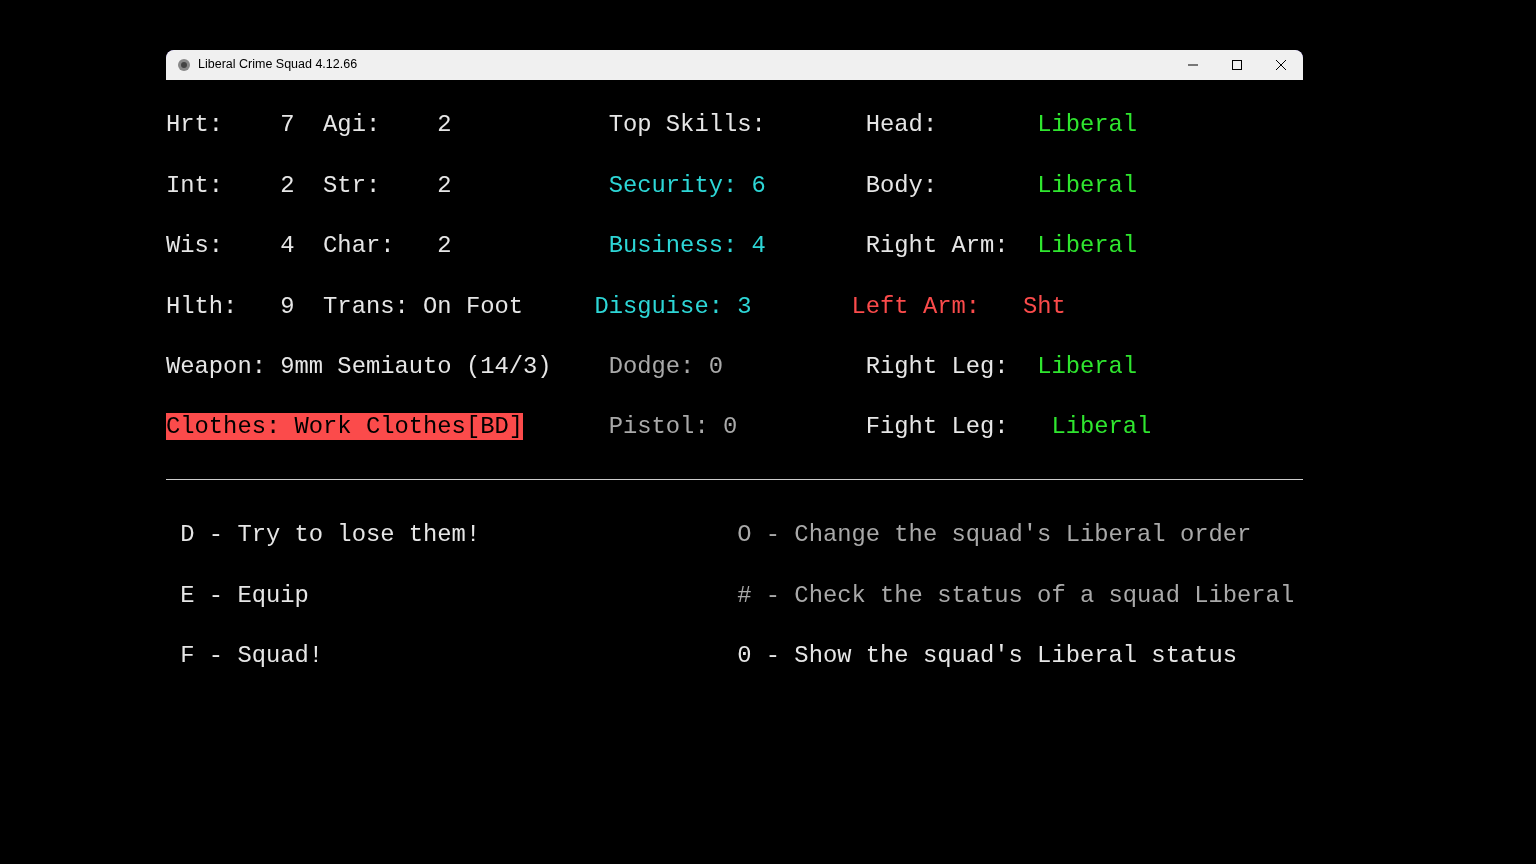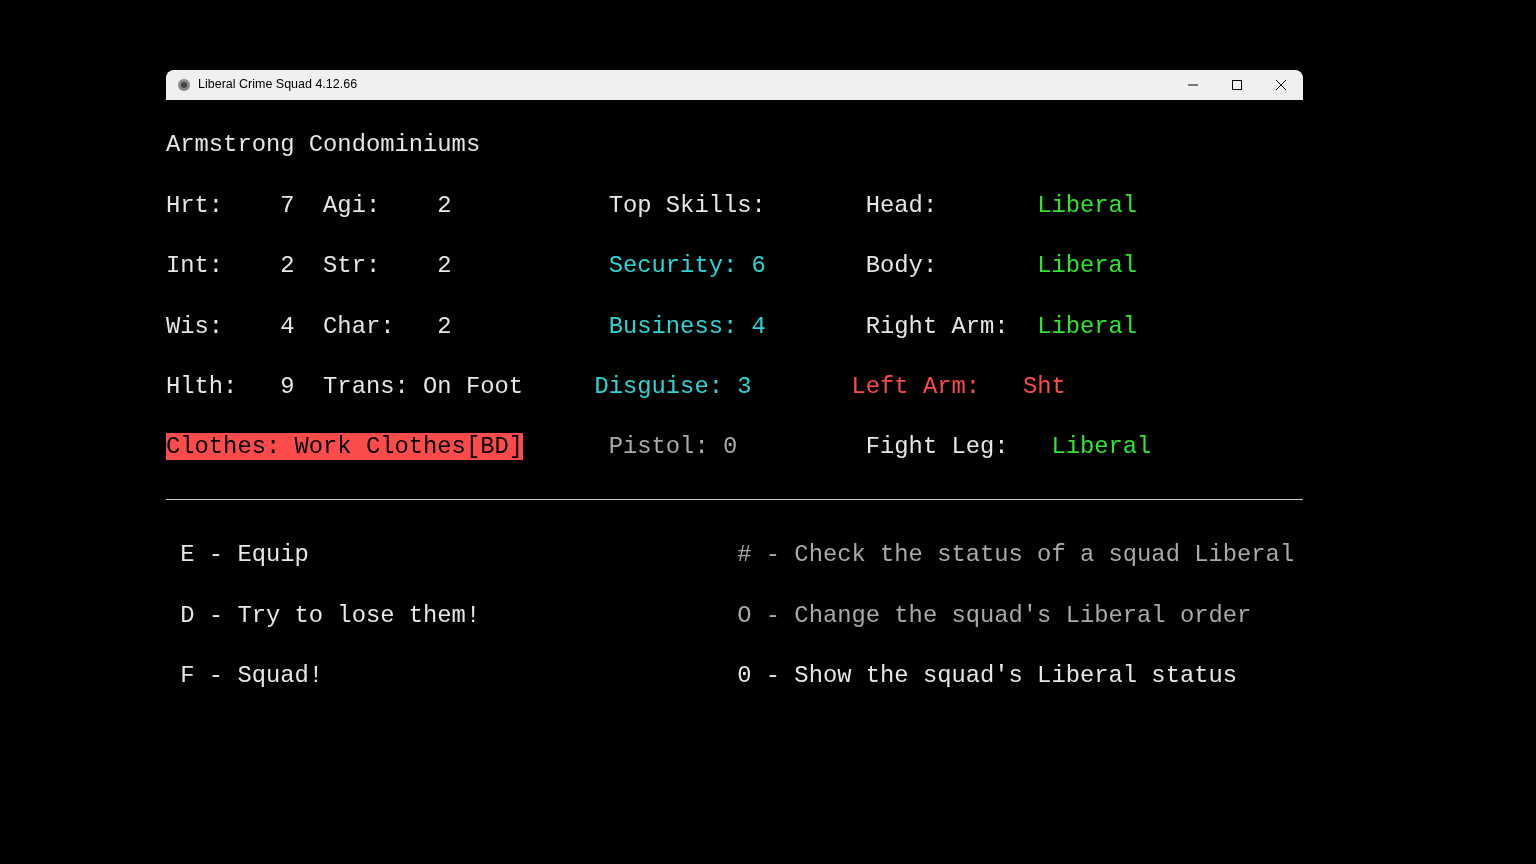--- a/index.html
+++ b/index.html
@@ -8,21 +8,21 @@
     width: 1536px;
     height: 864px;
     font-family: 'Consolas', 'Courier New', monospace;
     font-size: 23.8px;
     line-height: 1.27;
     overflow: hidden;
   }
   .window {
     position: absolute;
     left: 166px;
-    top: 70px;
+    top: 50px;
     width: 1137px;
     background: #c4b5fd;
     border-radius: 8px 8px 0 0;
     overflow: hidden;
   }
   .titlebar {
     background: #f0f0f0;
     height: 30px;
     display: flex;
     align-items: center;
@@ -102,29 +102,29 @@
       <div class="ctl">
           <svg viewBox="0 0 10 10">
             <line x1="0" y1="0" x2="10" y2="10"></line>
             <line x1="10" y1="0" x2="0" y2="10"></line>
           </svg>
         </div>
     </div>
   </div>
 
   <div class="content">
-<span class="row white">Armstrong Condominiums</span>
 <span class="row"><span class="white">Hrt:</span><span class="white">    </span><span class="white">7</span><span class="white">  </span><span class="white">Agi:</span><span class="white">    </span><span class="white">2</span><span class="white">           </span><span class="white">Top Skills:</span><span class="white">       </span><span class="white">Head:</span><span class="white">       </span><span class="green">Liberal</span></span>
 <span class="row"><span class="white">Int:</span><span class="white">    </span><span class="white">2</span><span class="white">  </span><span class="white">Str:</span><span class="white">    </span><span class="white">2</span><span class="white">           </span><span class="cyan">Security:</span><span class="cyan"> </span><span class="cyan">6</span><span class="white">       </span><span class="white">Body:</span><span class="white">       </span><span class="green">Liberal</span></span>
 <span class="row"><span class="white">Wis:</span><span class="white">    </span><span class="white">4</span><span class="white">  </span><span class="white">Char:</span><span class="white">   </span><span class="white">2</span><span class="white">           </span><span class="cyan">Business:</span><span class="cyan"> </span><span class="cyan">4</span><span class="white">       </span><span class="white">Right Arm:</span><span class="white">  </span><span class="green">Liberal</span></span>
 <span class="row"><span class="white">Hlth:</span><span class="white">   </span><span class="white">9</span><span class="white">  </span><span class="white">Trans:</span><span class="white"> </span><span class="white">On Foot</span><span class="white">     </span><span class="cyan">Disguise:</span><span class="cyan"> </span><span class="cyan">3</span><span class="white">       </span><span class="red">Left Arm:</span><span class="red">   </span><span class="red">Sht</span></span>
+<span class="row"><span class="white">Weapon:</span><span class="white"> </span><span class="white">9mm Semiauto (14/3)</span><span class="white">    </span><span class="gray">Dodge:</span><span class="gray"> </span><span class="gray">0</span><span class="white">          </span><span class="white">Right Leg:</span><span class="white">  </span><span class="green">Liberal</span></span>
 <span class="row"><span class="yellowhi">Clothes:</span><span class="yellowhi"> </span><span class="yellowhi">Work Clothes[BD]</span><span class="white">      </span><span class="gray">Pistol:</span><span class="gray"> </span><span class="gray">0</span><span class="white">         </span><span class="white">Fight Leg:</span><span class="white">   </span><span class="green">Liberal</span></span>
 <div class="hline"></div>
+<span class="row"><span class="white"> </span><span class="white">D - Try to lose them!</span><span class="white">                  </span><span class="gray">O - Change the squad's Liberal order</span></span>
 <span class="row"><span class="white"> </span><span class="white">E - Equip</span><span class="white">                              </span><span class="gray"># - Check the status of a squad Liberal</span></span>
-<span class="row"><span class="white"> </span><span class="white">D - Try to lose them!</span><span class="white">                  </span><span class="gray">O - Change the squad's Liberal order</span></span>
 <span class="row"><span class="white"> </span><span class="white">F - Squad!</span><span class="white">                             </span><span class="white">0 - Show the squad's Liberal status</span></span>
 
 
 
 
 
 
 
 
 

